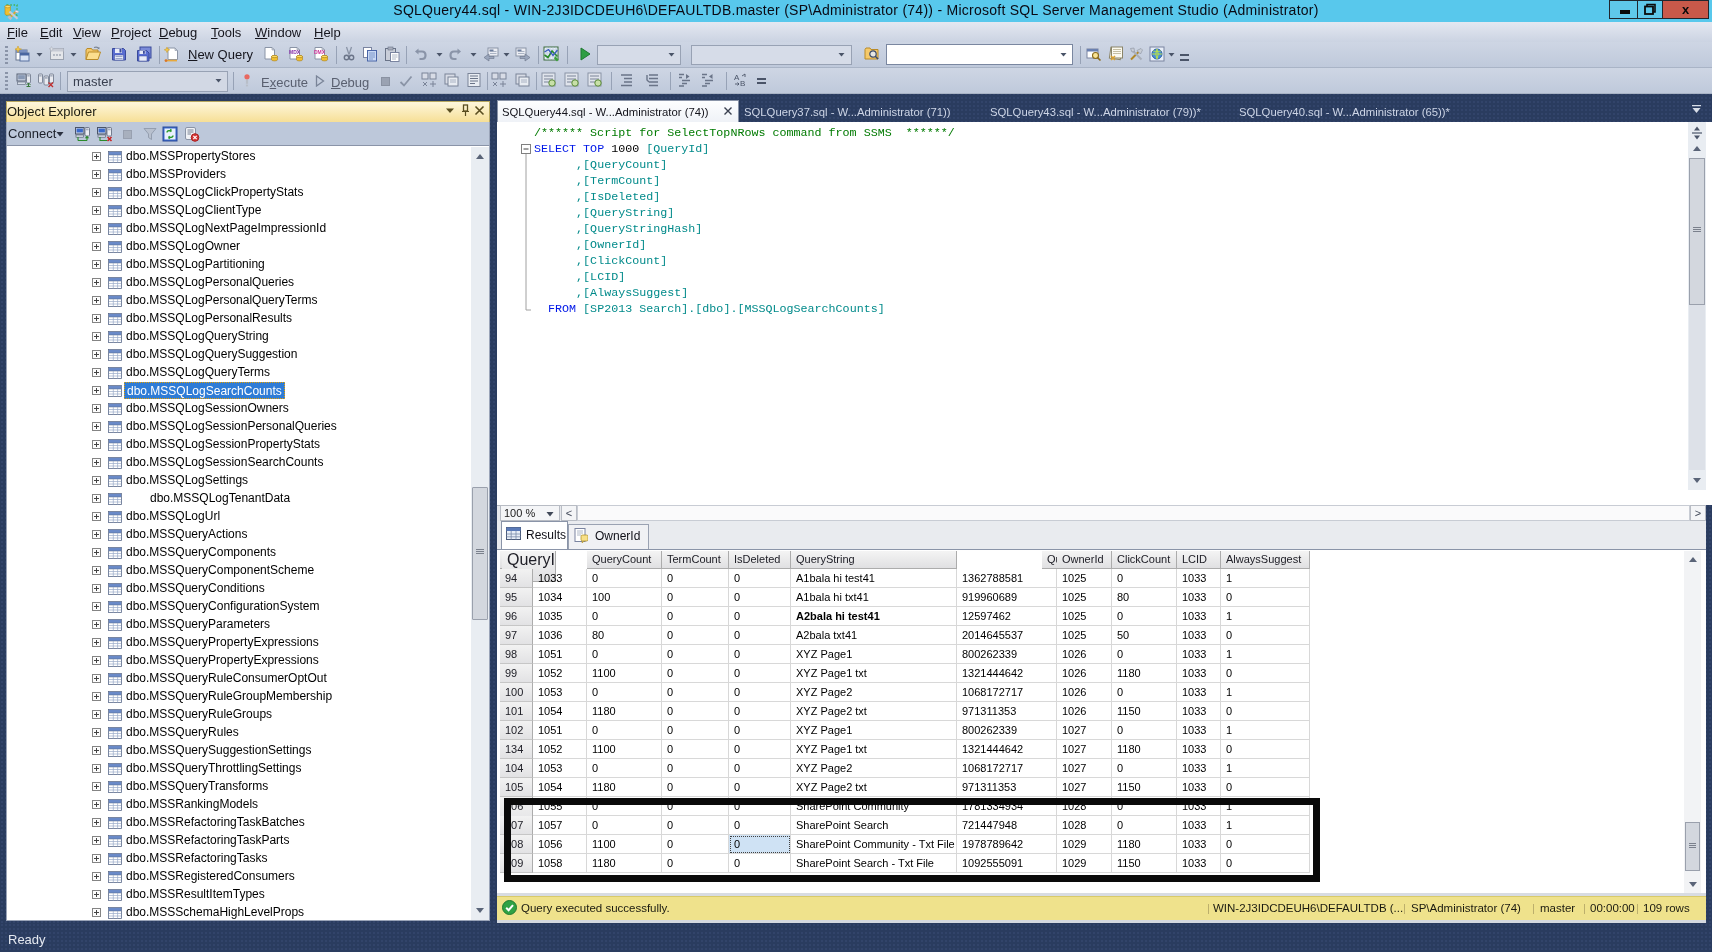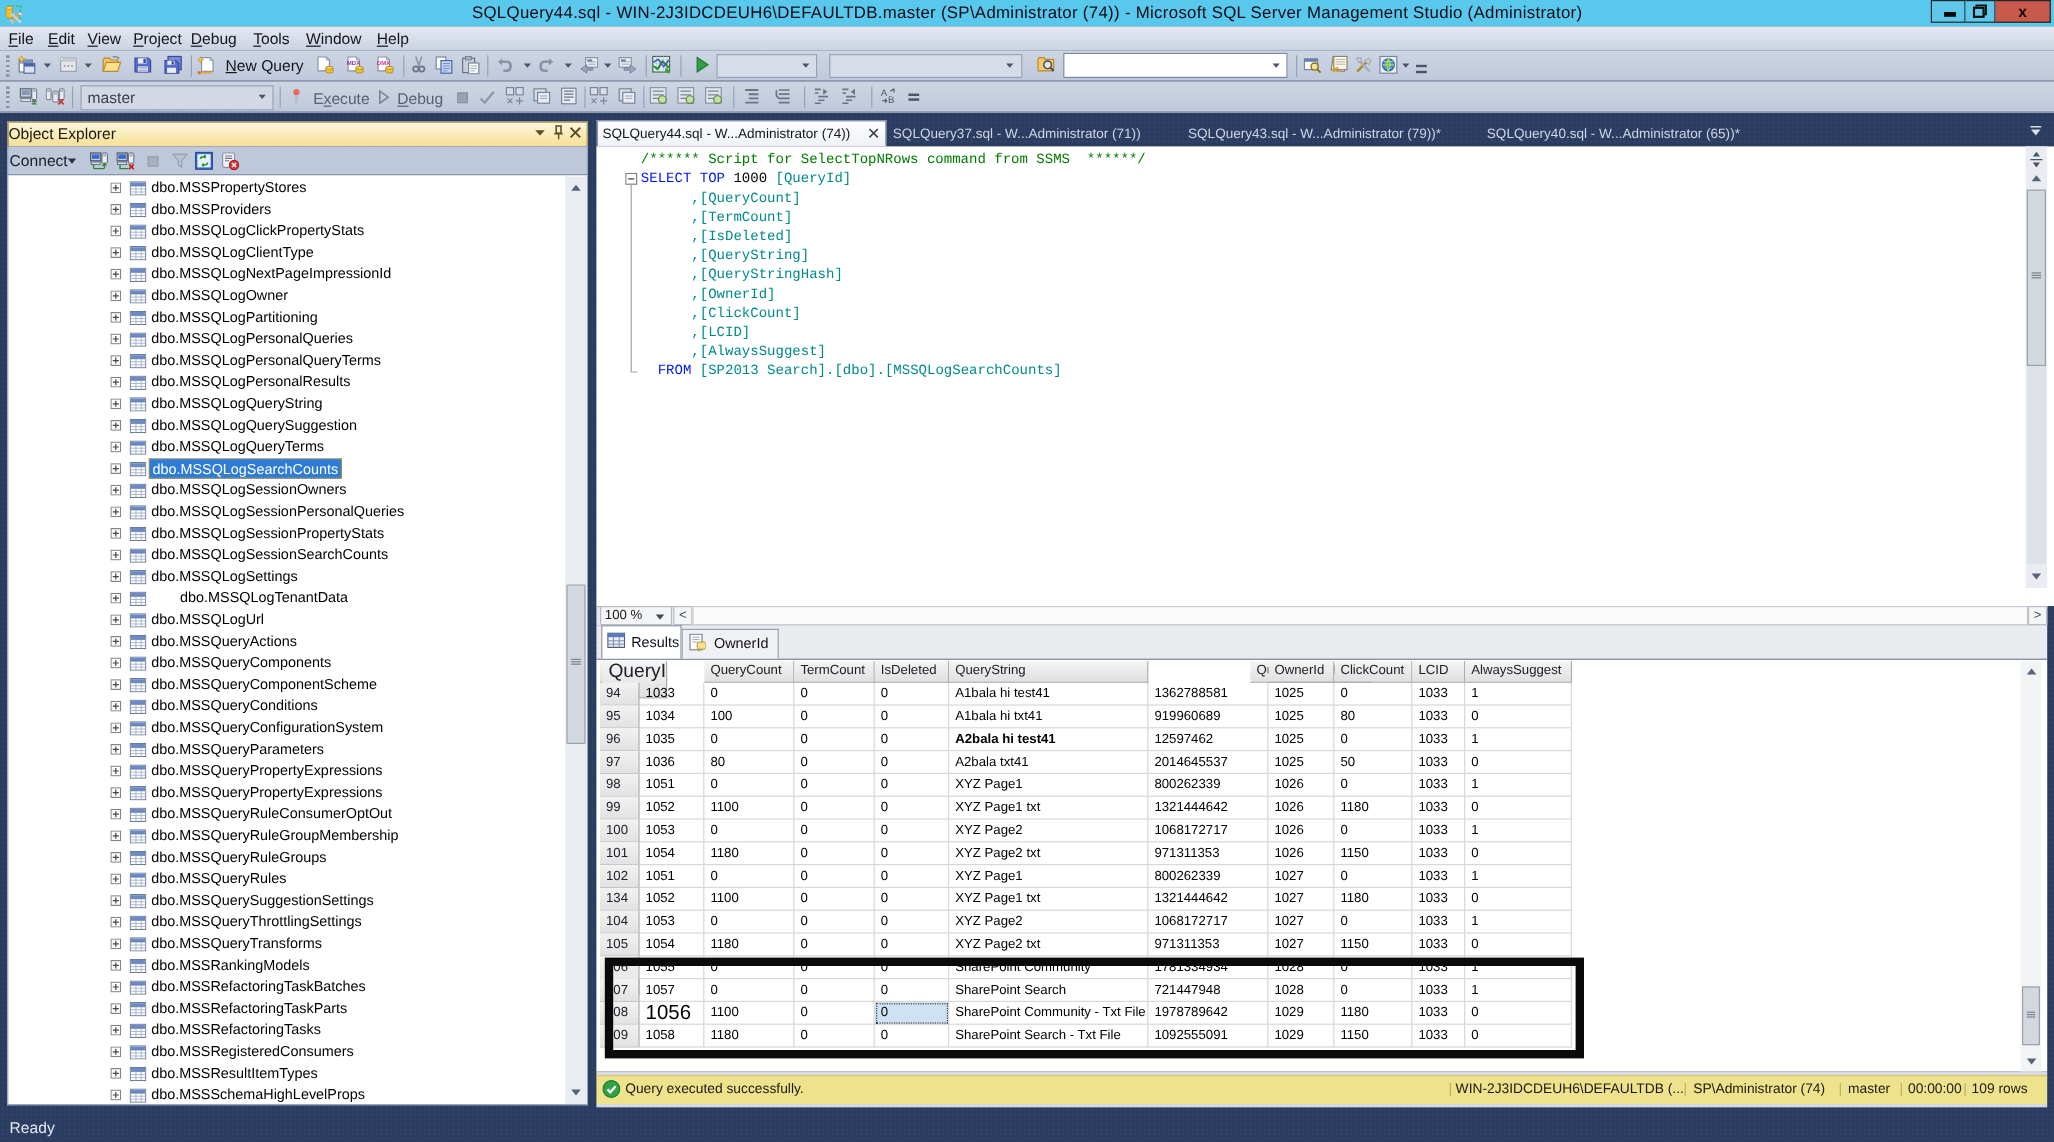--- a/index.html
+++ b/index.html
@@ -1084,21 +1084,21 @@
 <div class="abs" style="left:587px;top:816px;width:75px;height:19px;border-right:1px solid #D8D8D8;border-bottom:1px solid #D8D8D8;font-size:11px;color:#000;line-height:18px;white-space:nowrap;overflow:hidden;"><span style="padding-left:5px">0</span></div>
 <div class="abs" style="left:662px;top:816px;width:67px;height:19px;border-right:1px solid #D8D8D8;border-bottom:1px solid #D8D8D8;font-size:11px;color:#000;line-height:18px;white-space:nowrap;overflow:hidden;"><span style="padding-left:5px">0</span></div>
 <div class="abs" style="left:729px;top:816px;width:62px;height:19px;border-right:1px solid #D8D8D8;border-bottom:1px solid #D8D8D8;font-size:11px;color:#000;line-height:18px;white-space:nowrap;overflow:hidden;"><span style="padding-left:5px">0</span></div>
 <div class="abs" style="left:791px;top:816px;width:166px;height:19px;border-right:1px solid #D8D8D8;border-bottom:1px solid #D8D8D8;font-size:11px;color:#000;line-height:18px;white-space:nowrap;overflow:hidden;"><span style="padding-left:5px">SharePoint Search</span></div>
 <div class="abs" style="left:957px;top:816px;width:100px;height:19px;border-right:1px solid #D8D8D8;border-bottom:1px solid #D8D8D8;font-size:11px;color:#000;line-height:18px;white-space:nowrap;overflow:hidden;"><span style="padding-left:5px">721447948</span></div>
 <div class="abs" style="left:1057px;top:816px;width:55px;height:19px;border-right:1px solid #D8D8D8;border-bottom:1px solid #D8D8D8;font-size:11px;color:#000;line-height:18px;white-space:nowrap;overflow:hidden;"><span style="padding-left:5px">1028</span></div>
 <div class="abs" style="left:1112px;top:816px;width:65px;height:19px;border-right:1px solid #D8D8D8;border-bottom:1px solid #D8D8D8;font-size:11px;color:#000;line-height:18px;white-space:nowrap;overflow:hidden;"><span style="padding-left:5px">0</span></div>
 <div class="abs" style="left:1177px;top:816px;width:44px;height:19px;border-right:1px solid #D8D8D8;border-bottom:1px solid #D8D8D8;font-size:11px;color:#000;line-height:18px;white-space:nowrap;overflow:hidden;"><span style="padding-left:5px">1033</span></div>
 <div class="abs" style="left:1221px;top:816px;width:89px;height:19px;border-right:1px solid #D8D8D8;border-bottom:1px solid #D8D8D8;font-size:11px;color:#000;line-height:18px;white-space:nowrap;overflow:hidden;"><span style="padding-left:5px">1</span></div>
 <div class="abs" style="left:500px;top:835px;width:33px;height:19px;background:linear-gradient(#F2F2F2,#E2E2E4);border-right:1px solid #ACACAC;border-bottom:1px solid #C6C6C6;font-size:11px;color:#202028;line-height:18px;overflow:hidden;"><span style="padding-left:5px">108</span></div>
-<div class="abs" style="left:533px;top:835px;width:54px;height:19px;border-right:1px solid #D8D8D8;border-bottom:1px solid #D8D8D8;font-size:17px;color:#000;line-height:18px;white-space:nowrap;overflow:hidden;"><span style="padding-left:5px">1056</span></div>
+<div class="abs" style="left:533px;top:835px;width:54px;height:19px;border-right:1px solid #D8D8D8;border-bottom:1px solid #D8D8D8;font-size:11px;color:#000;line-height:18px;white-space:nowrap;overflow:hidden;"><span style="padding-left:5px">1056</span></div>
 <div class="abs" style="left:587px;top:835px;width:75px;height:19px;border-right:1px solid #D8D8D8;border-bottom:1px solid #D8D8D8;font-size:11px;color:#000;line-height:18px;white-space:nowrap;overflow:hidden;"><span style="padding-left:5px">1100</span></div>
 <div class="abs" style="left:662px;top:835px;width:67px;height:19px;border-right:1px solid #D8D8D8;border-bottom:1px solid #D8D8D8;font-size:11px;color:#000;line-height:18px;white-space:nowrap;overflow:hidden;"><span style="padding-left:5px">0</span></div>
 <div class="abs" style="left:729px;top:835px;width:62px;height:19px;border-right:1px solid #D8D8D8;border-bottom:1px solid #D8D8D8;font-size:11px;color:#000;line-height:18px;white-space:nowrap;overflow:hidden;background:#CFE2F4;outline:1px dotted #404040;outline-offset:-2px;"><span style="padding-left:5px">0</span></div>
 <div class="abs" style="left:791px;top:835px;width:166px;height:19px;border-right:1px solid #D8D8D8;border-bottom:1px solid #D8D8D8;font-size:11px;color:#000;line-height:18px;white-space:nowrap;overflow:hidden;"><span style="padding-left:5px">SharePoint Community - Txt File</span></div>
 <div class="abs" style="left:957px;top:835px;width:100px;height:19px;border-right:1px solid #D8D8D8;border-bottom:1px solid #D8D8D8;font-size:11px;color:#000;line-height:18px;white-space:nowrap;overflow:hidden;"><span style="padding-left:5px">1978789642</span></div>
 <div class="abs" style="left:1057px;top:835px;width:55px;height:19px;border-right:1px solid #D8D8D8;border-bottom:1px solid #D8D8D8;font-size:11px;color:#000;line-height:18px;white-space:nowrap;overflow:hidden;"><span style="padding-left:5px">1029</span></div>
 <div class="abs" style="left:1112px;top:835px;width:65px;height:19px;border-right:1px solid #D8D8D8;border-bottom:1px solid #D8D8D8;font-size:11px;color:#000;line-height:18px;white-space:nowrap;overflow:hidden;"><span style="padding-left:5px">1180</span></div>
 <div class="abs" style="left:1177px;top:835px;width:44px;height:19px;border-right:1px solid #D8D8D8;border-bottom:1px solid #D8D8D8;font-size:11px;color:#000;line-height:18px;white-space:nowrap;overflow:hidden;"><span style="padding-left:5px">1033</span></div>
 <div class="abs" style="left:1221px;top:835px;width:89px;height:19px;border-right:1px solid #D8D8D8;border-bottom:1px solid #D8D8D8;font-size:11px;color:#000;line-height:18px;white-space:nowrap;overflow:hidden;"><span style="padding-left:5px">0</span></div>
 <div class="abs" style="left:500px;top:854px;width:33px;height:19px;background:linear-gradient(#F2F2F2,#E2E2E4);border-right:1px solid #ACACAC;border-bottom:1px solid #C6C6C6;font-size:11px;color:#202028;line-height:18px;overflow:hidden;"><span style="padding-left:5px">109</span></div>

